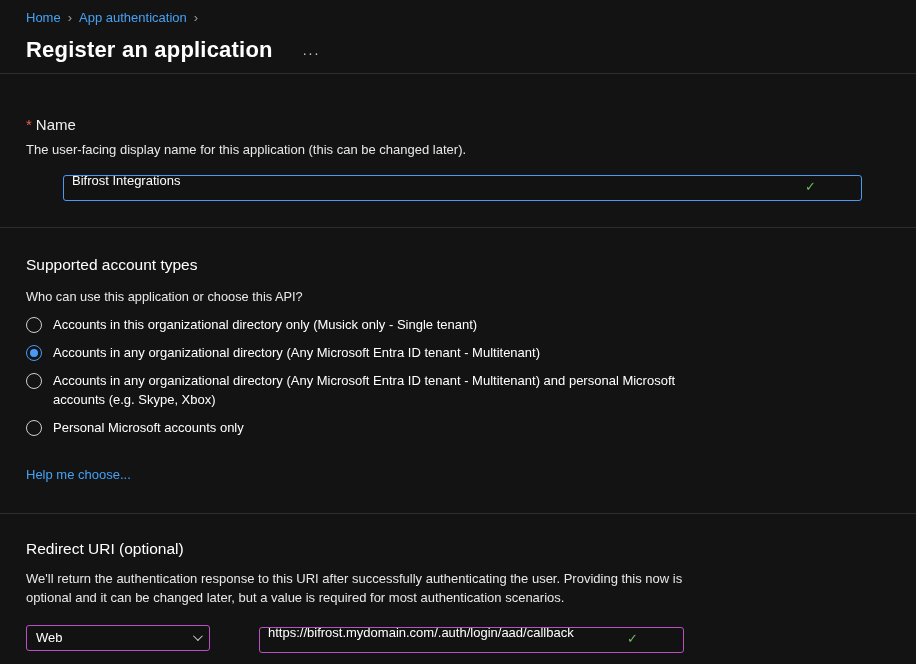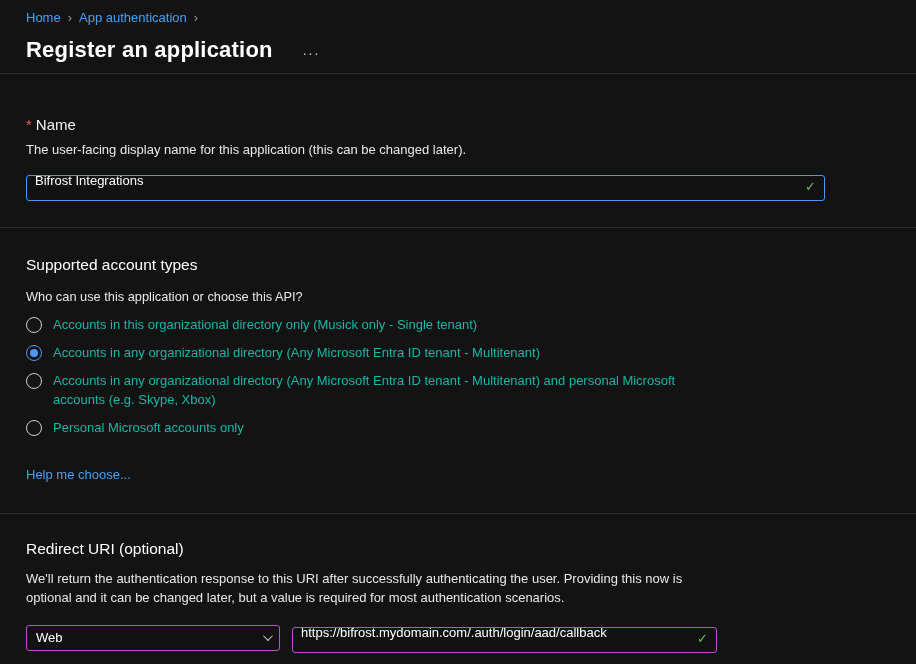--- a/index.html
+++ b/index.html
@@ -31,21 +31,21 @@
   
   .name-label-row { margin-top: 42px; font-size: 15px; }
   .required { color: #ee5b50; margin-right: 4px; }
   .desc { margin: 9px 0 0 0; font-size: 13px; color: #e8e8e8; line-height: 1.3; }
   .input-wrap { position: relative; margin-top: 12px; width: 799px; }
   .text-input {
     width: 100%; height: 26px;
     background: #121212; color: #ffffff;
     border: 1.5px solid #4a9af5; border-radius: 3px;
     font-size: 13px; font-family: "Liberation Sans", sans-serif;
-    padding: 0 28px 16px 8px; outline: none;
+    padding: 0 28px 16px 8px; outline: none; margin-left: 37px;
   }
   .check {
     position: absolute; right: 9px; top: 50%; transform: translateY(-50%);
     color: #6bbf5e; font-size: 13px; pointer-events: none;
   }
 
   
   .section-heading { margin: 0; font-size: 15.5px; font-weight: 400; color: #ffffff; }
   .acct-heading { margin-top: 28px; }
   .question { margin-top: 15px; font-size: 12.8px; }
@@ -54,29 +54,29 @@
   .radio {
     width: 16px; height: 16px; border-radius: 50%;
     border: 1px solid #cfcfcf; background: transparent;
     flex-shrink: 0; margin-top: 1px; position: relative;
   }
   .radio-row.selected .radio { border-color: #4a9af5; }
   .radio-row.selected .radio::after {
     content: ''; position: absolute; left: 3px; top: 3px; right: 3px; bottom: 3px;
     border-radius: 50%; background: #4a9af5;
   }
-  .radio-label { font-size: 13px; line-height: 1.4; max-width: 645px; color: #14b8a6; }
+  .radio-label { font-size: 13px; line-height: 1.4; max-width: 645px; color: #ffffff; }
   .help-link { display: inline-block; margin-top: 20px; font-size: 13px; color: #45a1f5; text-decoration: none; cursor: pointer; }
 
   
   .redirect-heading { margin-top: 26px; font-weight: 400; font-size: 15.5px; }
   .redirect-desc { max-width: 672px; line-height: 1.45; margin-top: 12px; }
   .uri-row { display: flex; gap: 12px; margin-top: 15px; align-items: center; }
   .select-box {
-    width: 254px; height: 26px;
+    width: 184px; height: 26px;
     background: #121212; color: #ffffff;
     border: 1.5px solid #bb4fc4; border-radius: 3px;
     display: flex; align-items: center; justify-content: space-between;
     padding: 4px 9px; font-size: 13px; cursor: pointer;
   }
   .chevron {
     width: 7px; height: 7px;
     border-right: 1.5px solid #cccccc; border-bottom: 1.5px solid #cccccc;
     transform: rotate(45deg) translateY(-2px);
   }

